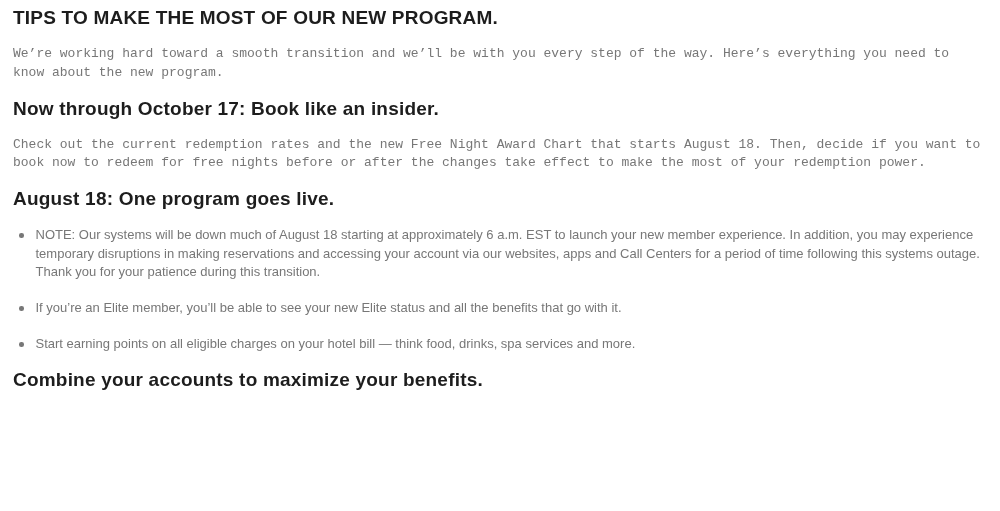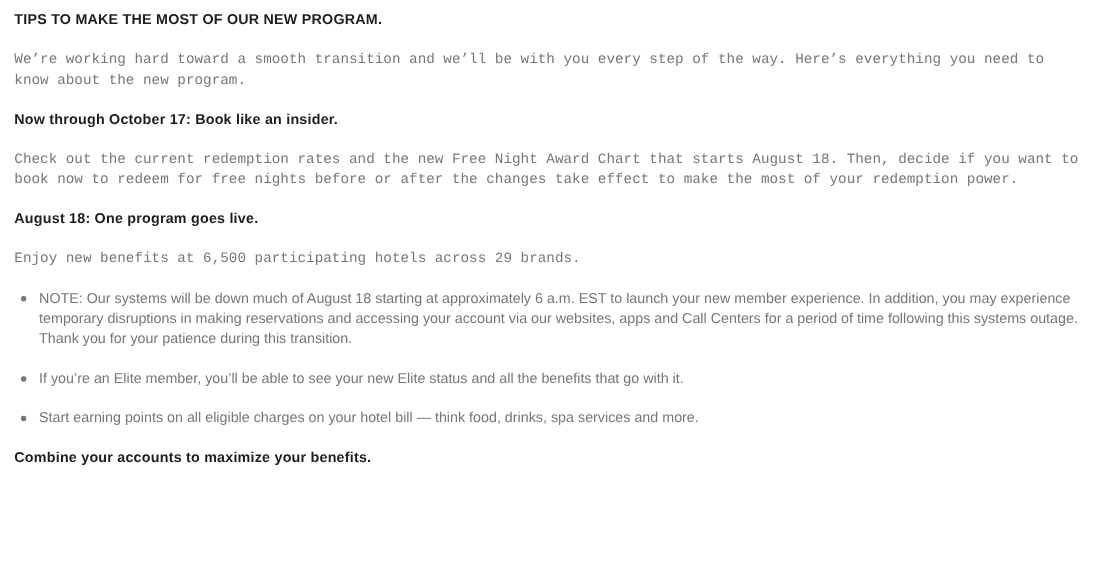--- a/index.html
+++ b/index.html
@@ -9,21 +9,21 @@
     box-sizing: border-box;
     background: #ffffff;
     padding: 9px 15px 0 13px;
     font-family: "Liberation Sans", "DejaVu Sans", sans-serif;
     font-size: 13px;
     line-height: 18.5px;
     color: #777777;
     overflow: hidden;
   }
   .heading {
-    font-size: 13px;
+    font-size: 19px;
     line-height: 18.5px;
     font-weight: 700;
     color: #1d1d1d;
     margin: 0 0 17.5px 0;
     letter-spacing: 0.2px;
   }
   .para {
     margin: 0 0 17.5px 0;
     font-family: Liberation Mono, monospace;
   }
@@ -57,21 +57,20 @@
   <div class="heading">TIPS TO MAKE THE MOST OF OUR NEW PROGRAM.</div>
 
   <p class="para">We’re working hard toward a smooth transition and we’ll be with you every step of the way. Here’s everything you need to know about the new program.</p>
 
   <div class="heading">Now through October 17: Book like an insider.</div>
 
   <p class="para">Check out the current redemption rates and the new Free Night Award Chart that starts August 18. Then, decide if you want to book now to redeem for free nights before or after the changes take effect to make the most of your redemption power.</p>
 
   <div class="heading">August 18: One program goes live.</div>
 
-  <p class="para">Enjoy new benefits at 6,500 participating hotels across 29 brands.</p>
 
   <ul class="bullet-list">
     <li class="bullet-item">
       <span class="bullet-icon"></span>
       <span class="bullet-text">NOTE: Our systems will be down much of August 18 starting at approximately 6 a.m. EST to launch your new member experience. In addition, you may experience temporary disruptions in making reservations and accessing your account via our websites, apps and Call Centers for a period of time following this systems outage. Thank you for your patience during this transition.</span>
     </li>
     <li class="bullet-item">
       <span class="bullet-icon"></span>
       <span class="bullet-text">If you’re an Elite member, you’ll be able to see your new Elite status and all the benefits that go with it.</span>
     </li>

